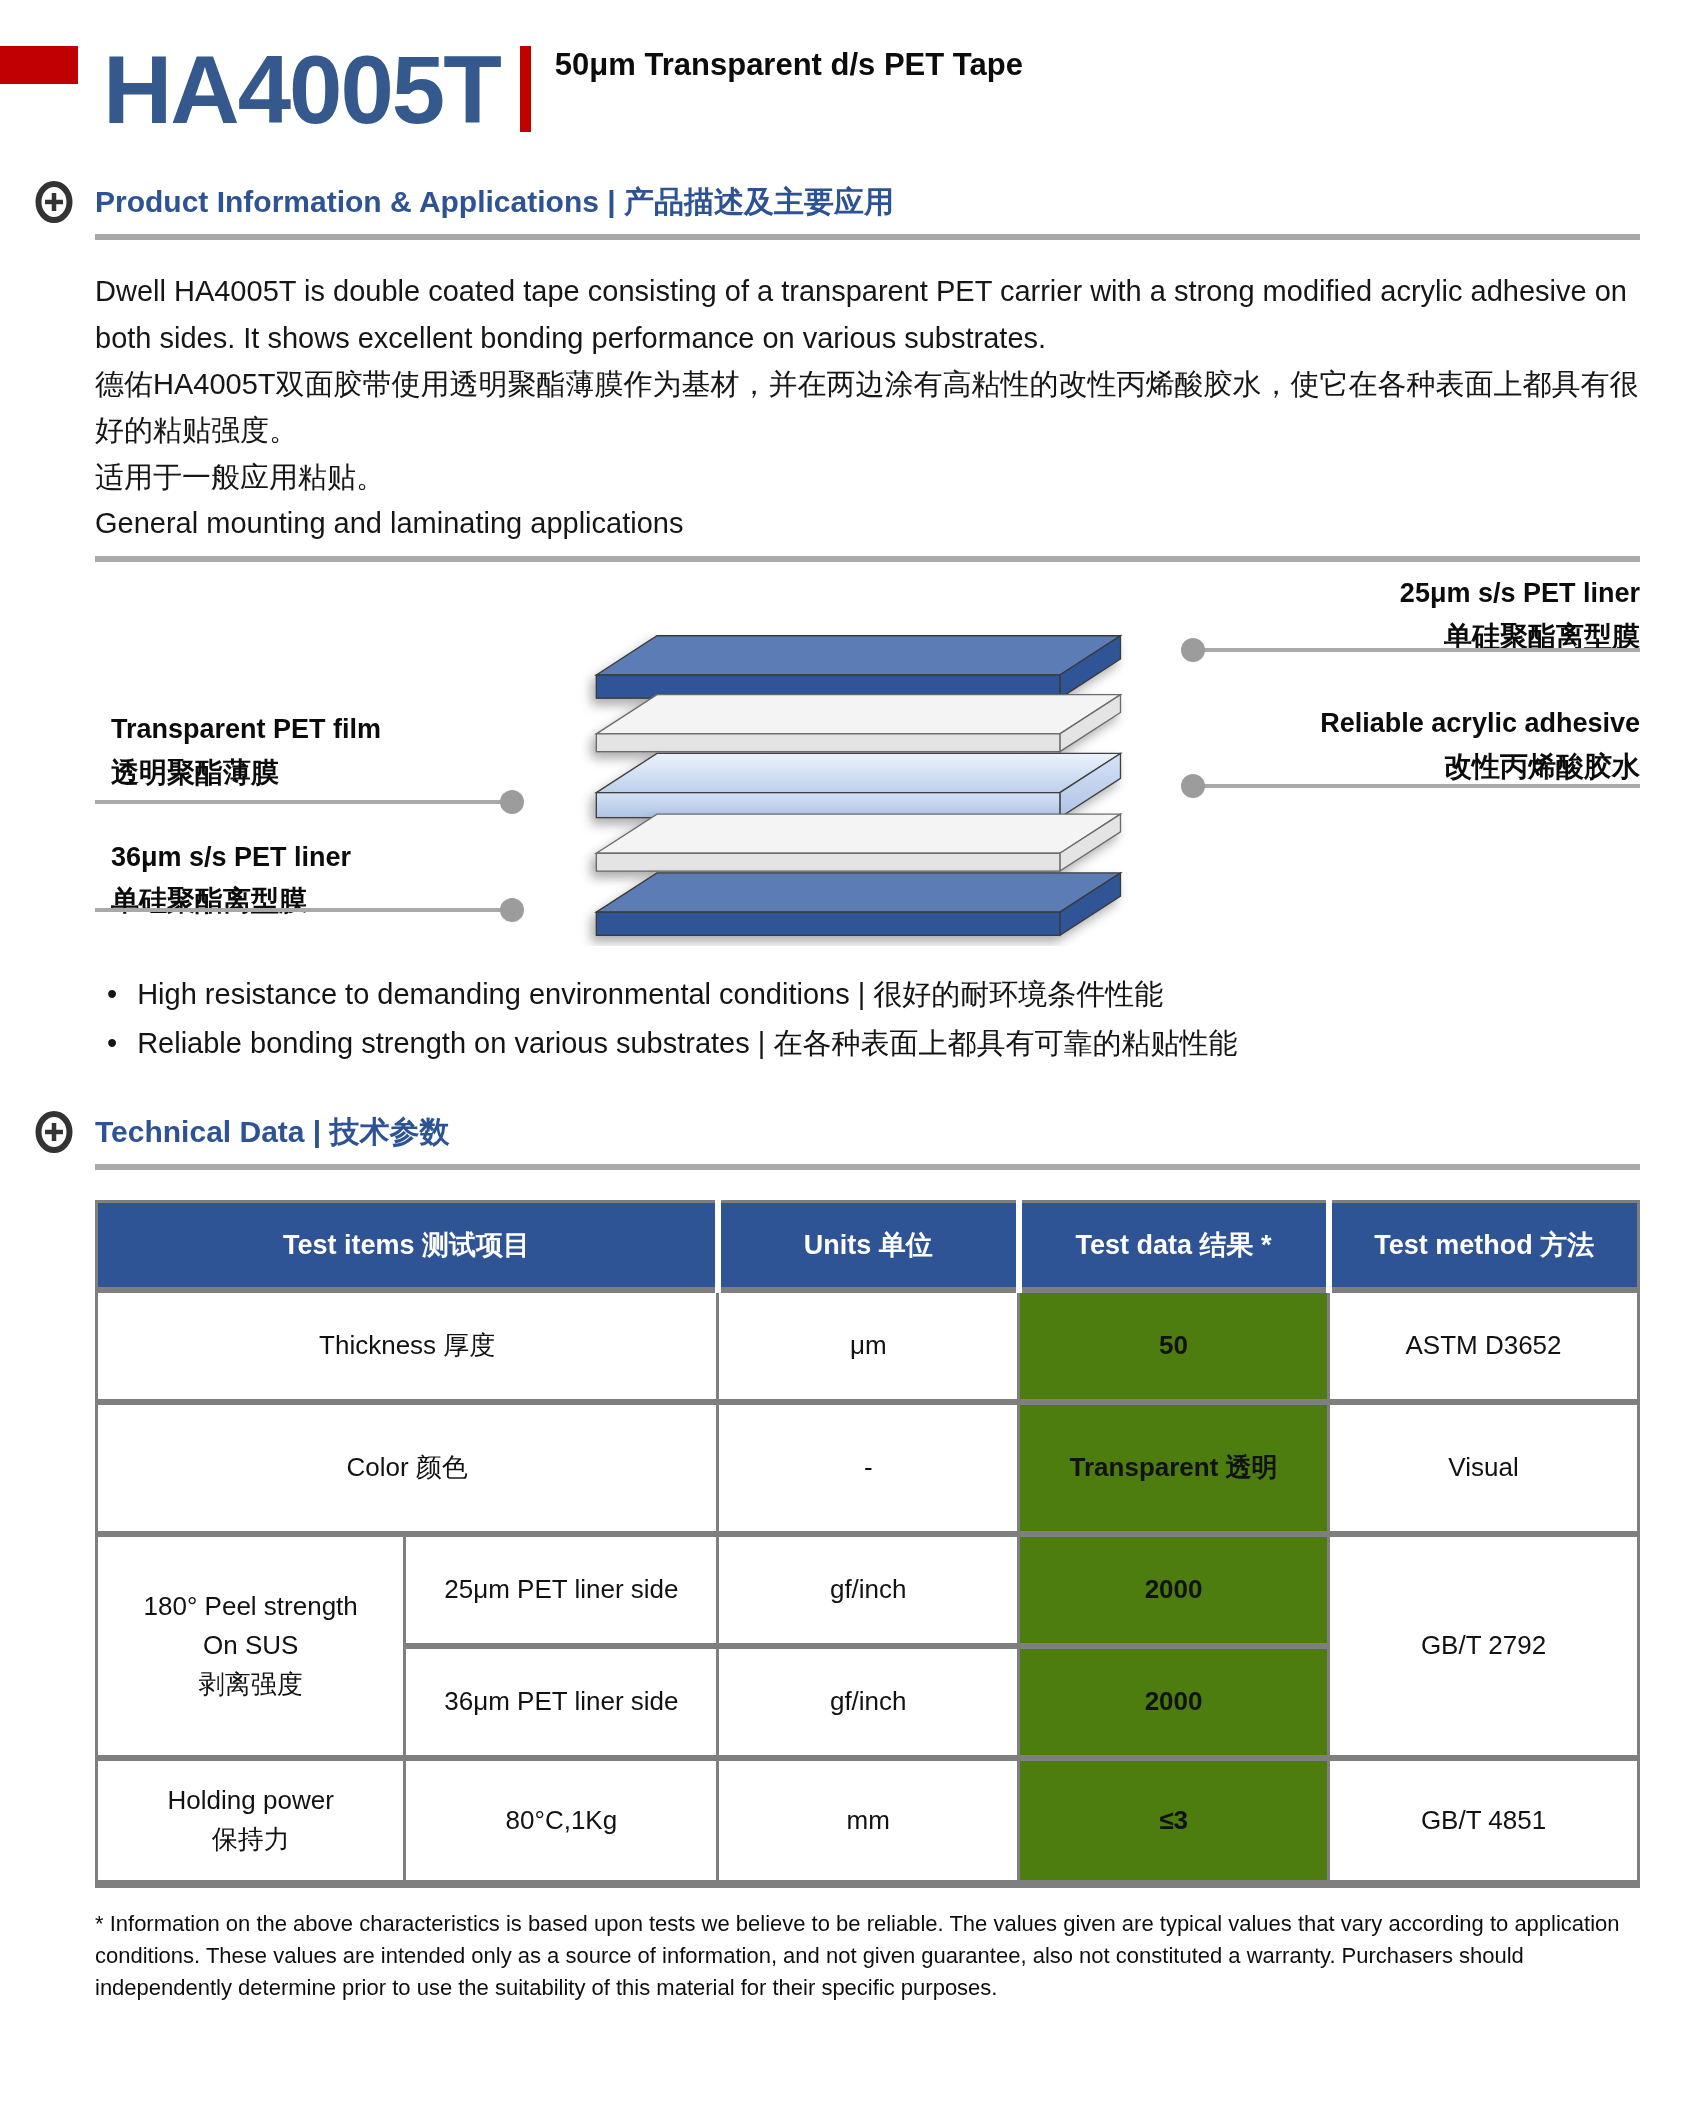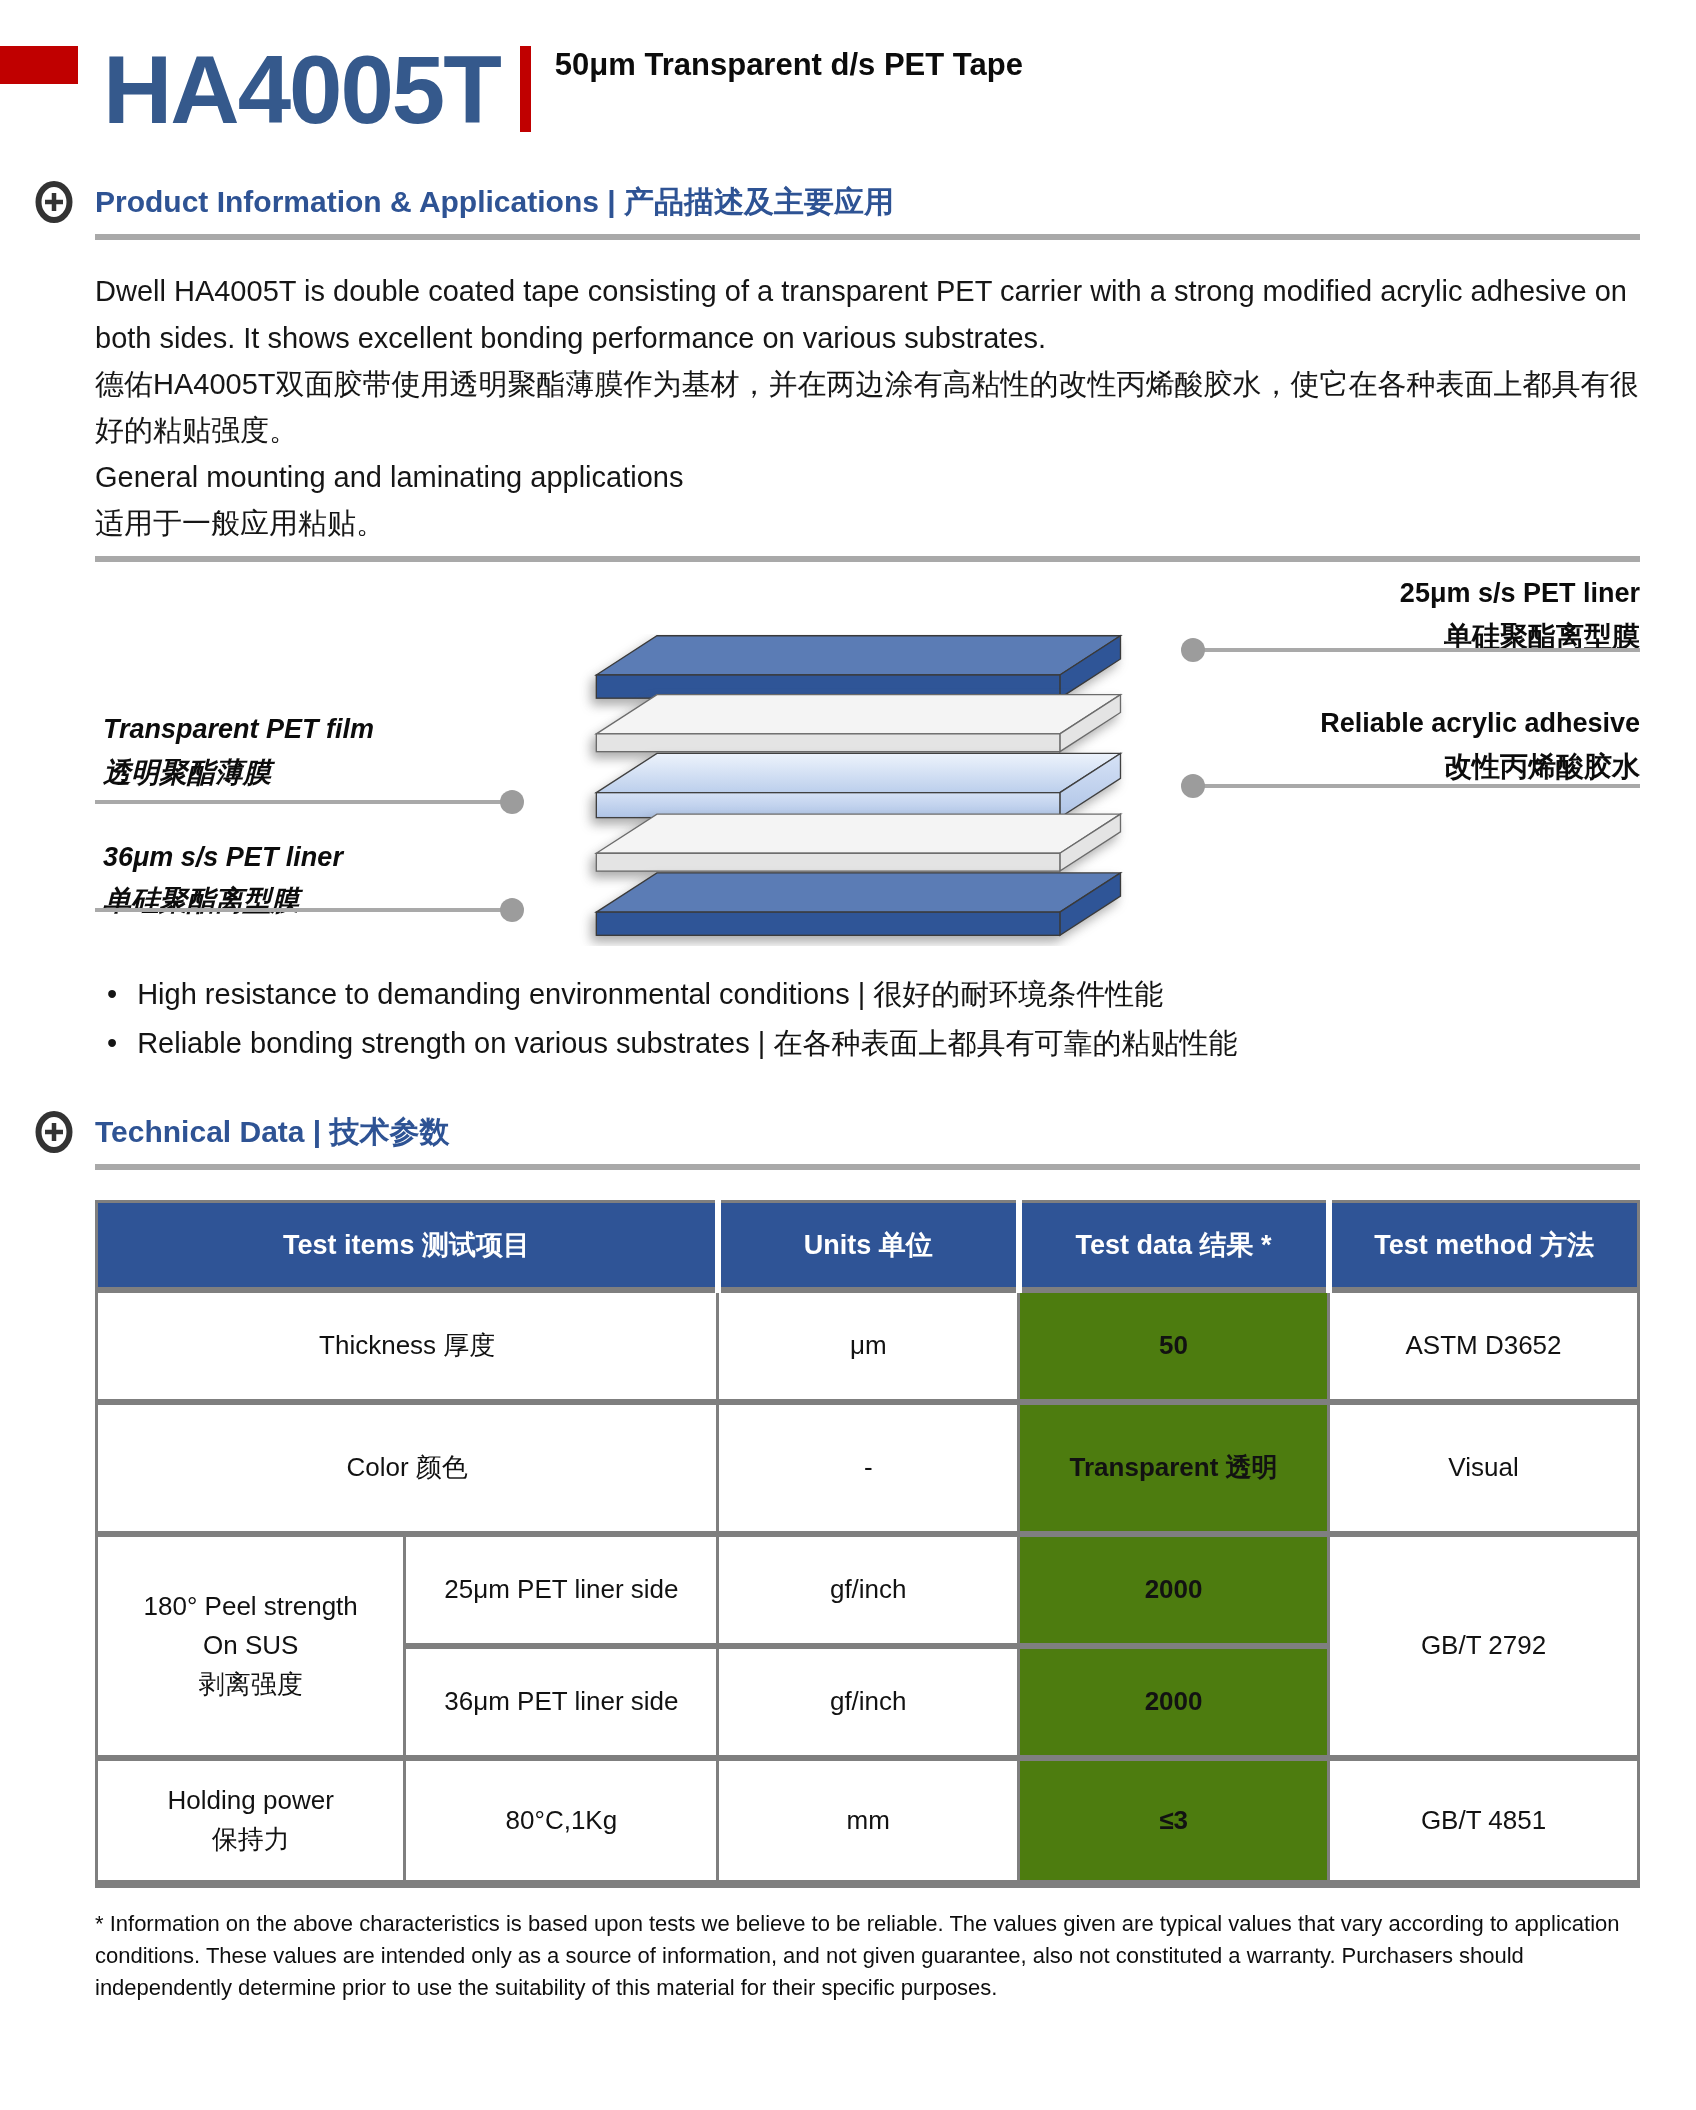--- a/index.html
+++ b/index.html
@@ -28,21 +28,21 @@
   .body-copy{margin-top:28px;font-size:29px;line-height:1.6;color:#161616;}
   .body-copy p{margin:0;}
   
   .diagram{position:relative;height:392px;margin-top:14px;}
   .slab-stack{position:absolute;left:450px;top:58px;width:650px;height:312px;}
   .slab{filter:drop-shadow(-5px 7px 6px rgba(70,70,70,0.45));}
   .dlabel{position:absolute;font-weight:bold;color:#0c0c0c;}
   .dlabel .en{font-size:27px;line-height:1.0;}
   .dlabel .zh{font-size:28px;line-height:1.0;margin-top:16px;}
   .dlabel.right{right:0;text-align:right;}
-  .dlabel.left{left:8px;text-align:left;font-style:italic;}
+  .dlabel.left{left:16px;text-align:left;}
   .leader{position:absolute;height:4px;background:#A9A9A9;}
   .leader .dot{position:absolute;top:-10px;width:24px;height:24px;border-radius:50%;background:#9c9c9c;}
   .leader.dot-left .dot{left:-4px;}
   .leader.dot-right .dot{right:-4px;}
   
   .bullets{margin-top:2px;}
   .bullet{display:flex;gap:20px;font-size:29px;line-height:1.72;color:#141414;padding-left:12px;}
   .bullet .b-dot{flex:none;}
   
   table.tech{width:100%;border-collapse:collapse;table-layout:fixed;margin-top:30px;
@@ -84,22 +84,22 @@
         <path d="M21 14 v18 M12 23 h18" stroke="#333333" stroke-width="4.5" fill="none"></path>
       </svg>
     </span>
     <h2>Product Information &amp; Applications | 产品描述及主要应用</h2>
   </div>
   <div class="sec-underline"></div>
 
   <div class="body-copy">
     <p>Dwell HA4005T is double coated tape consisting of a transparent PET carrier with a strong modified acrylic adhesive on both sides. It shows excellent bonding performance on various substrates.</p>
     <p>德佑HA4005T双面胶带使用透明聚酯薄膜作为基材，并在两边涂有高粘性的改性丙烯酸胶水，使它在各种表面上都具有很好的粘贴强度。</p>
+    <p>适用于一般应用粘贴。</p>
     <p>General mounting and laminating applications</p>
-    <p>适用于一般应用粘贴。</p>
   </div>
 
   <div class="sec-underline"></div>
 
   <div class="diagram">
 
     <svg class="slab-stack" viewBox="0 0 650 350">
       <defs>
         <linearGradient id="gFilmTop" x1="0" y1="0" x2="0" y2="1">
           <stop offset="0" stop-color="#EDF3FC"></stop>

